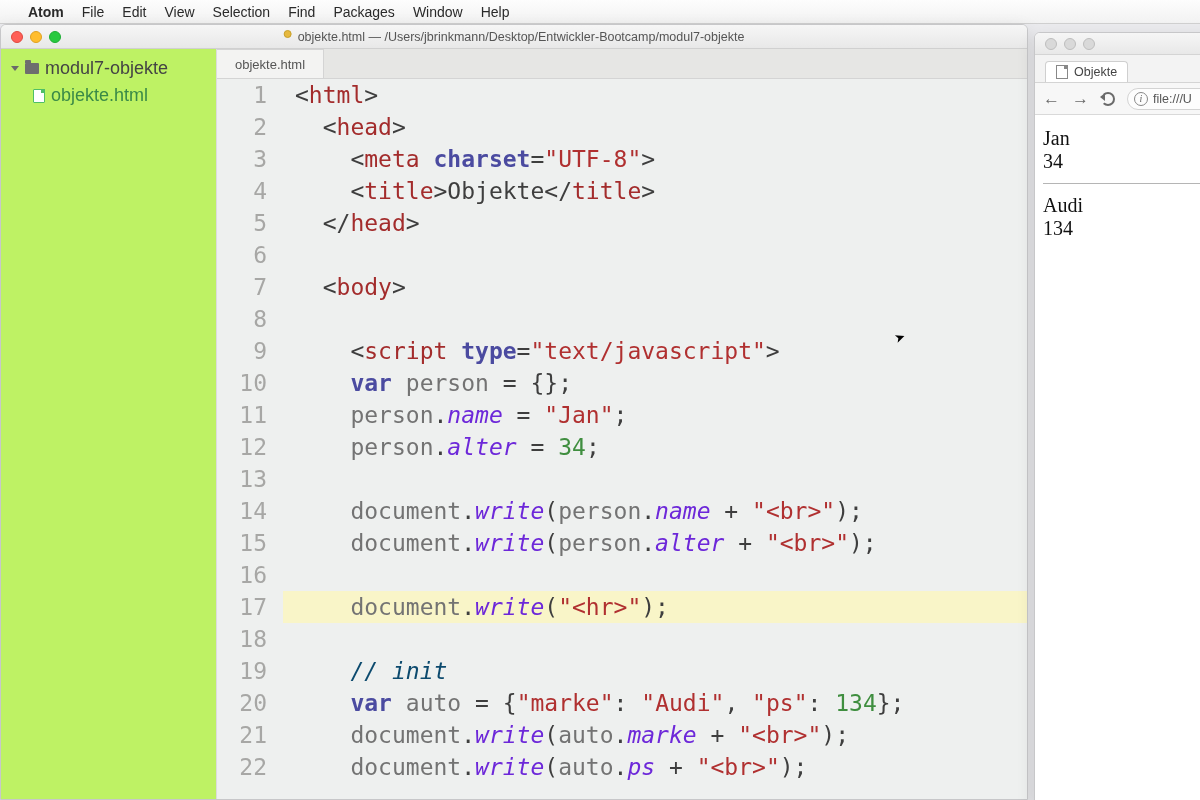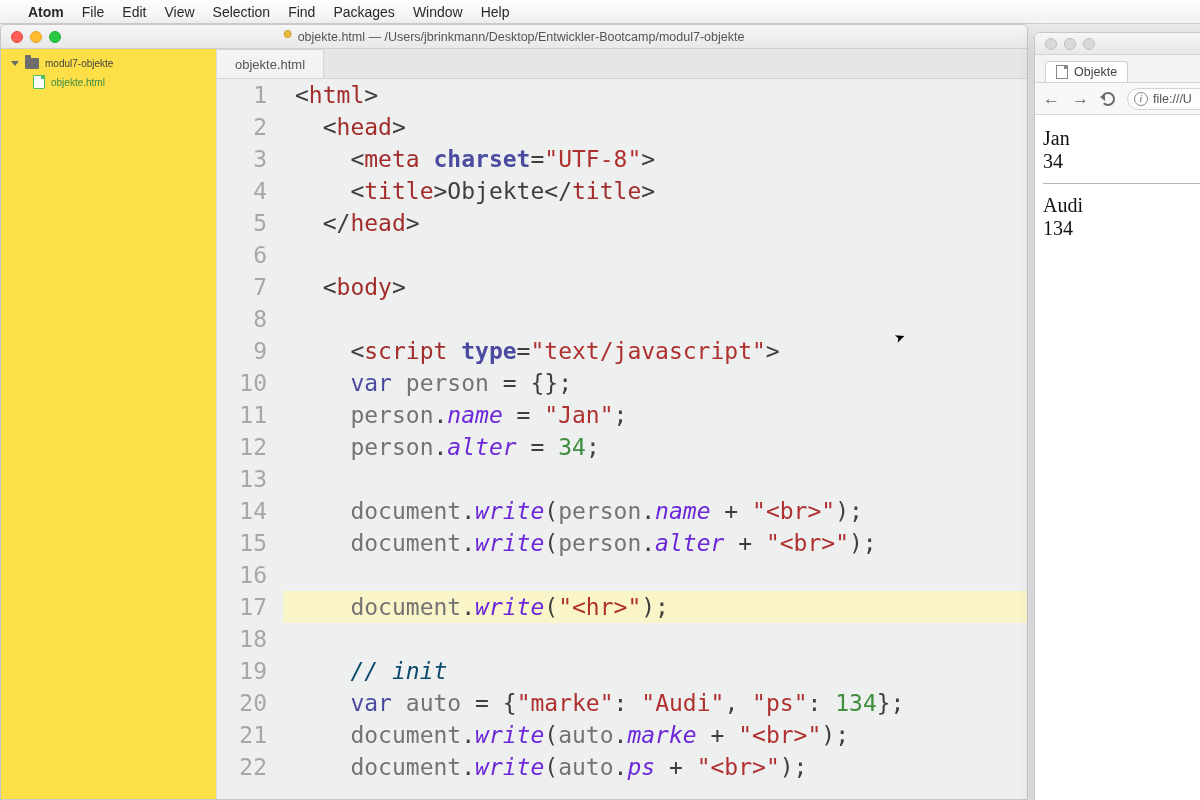--- a/index.html
+++ b/index.html
@@ -21,21 +21,21 @@
     .dot.red{background:#ff5f57;border:1px solid #e04940;}
     .dot.yel{background:#ffbd2e;border:1px solid #dfa122;}
     .dot.grn{background:#28c940;border:1px solid #1fae35;}
     .dot.grey{background:#d9d9d9;border:1px solid #bdbdbd;}
     .atom .titlebar .title { position:absolute; left:50%; transform:translateX(-50%); display:flex; align-items:flex-start; gap:6px;}
     .dirty-dot{width:8px;height:8px;border-radius:50%;background:#e7b93f;display:inline-block;border:1px solid #c79f2a;}
 
     .atom .body { flex:1; display:flex; min-height:0; }
 
     
-    .tree { width:216px; background:#fde047; border-right:1px solid #dcdcdc; font-size:10px; color:#444; padding-top:6px;}
+    .tree { width:216px; background:#bef264; border-right:1px solid #dcdcdc; font-size:18px; color:#444; padding-top:6px;}
     .tree-row { display:flex; align-items:center; gap:6px; padding:3px 10px; cursor:default;}
     .tree-row.depth1{padding-left:32px;}
     .chev{display:inline-block;width:0;height:0;border-top:5px solid #6a6a6a;border-left:4px solid transparent;border-right:4px solid transparent;}
     .foldericon{width:14px;height:11px;background:#6e6e6e;border-radius:1px;position:relative;}
     .foldericon:before{content:'';position:absolute;top:-3px;left:0;width:6px;height:3px;background:#6e6e6e;border-radius:1px 1px 0 0;}
     .fileicon{width:12px;height:14px;background:#fff;border:1px solid #4fbf66;border-radius:1px;position:relative;}
     .fileicon:after{content:'';position:absolute;right:-1px;top:-1px;width:4px;height:4px;background:#4fbf66;}
     .tree .filelabel{color:#3a8a47;}
 
     
@@ -47,21 +47,21 @@
     .gutter div{height:32px;}
     .lines { flex:1; position:relative;}
     .line { height:32px; white-space:pre; padding-left:12px;}
     .line.hl { background:#f9f5c8; }
     
     .pun{color:#3e3e3e;}
     .tag{color:#a32c2c;}
     .attn{color:#4b4ba0;font-weight:600;}
     .str{color:#b03030;}
     .txt{color:#3e3e3e;}
-    .kw{color:#4b4ba0;font-weight:400;}
+    .kw{color:#4b4ba0;font-weight:700;}
     .nm{color:#737373;}
     .num{color:#3f8e3f;}
     .cm{color:#0c4a6e;font-style:italic;}
     .fn{color:#6d28d9;font-style:italic;}
 
     .cursor-arrow{position:absolute; left:612px; top:243px; font-size:18px; color:#000; transform:rotate(-20deg);}
 
     
     .browser { position:absolute; left:1034px; top:8px; width:190px; height:776px; background:#fff; border:1px solid #c7c7c9; border-radius:6px 6px 0 0; box-shadow:0 6px 18px rgba(0,0,0,.12); overflow:hidden; display:flex; flex-direction:column;}
     .browser .titlebar{height:22px;background:linear-gradient(#f6f6f6,#e8e8e8);border-bottom:1px solid #d4d4d4;display:flex;align-items:center;}

